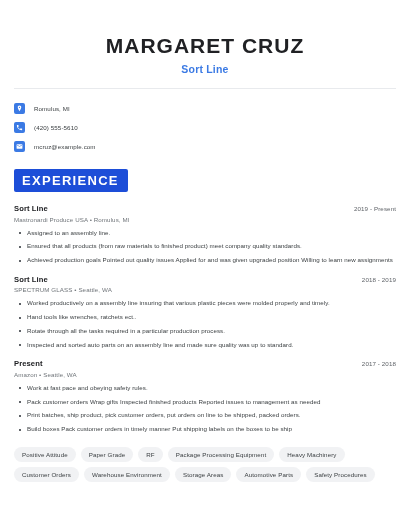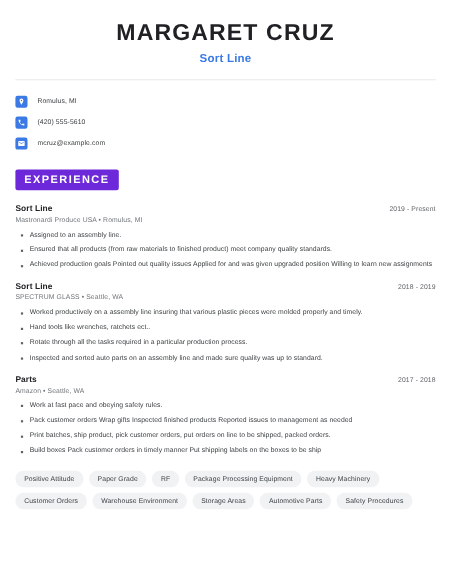--- a/index.html
+++ b/index.html
@@ -6,21 +6,21 @@
   html, body {
     width: 410px;
     height: 530px;
     background: #ffffff;
     font-family: "Liberation Sans", sans-serif;
     -webkit-font-smoothing: antialiased;
   }
   .resume {
     width: 410px;
     height: 530px;
-    padding: 0 14px;
+    padding: 16px 14px;
     overflow: hidden;
     position: relative;
   }
 
   
   .header {
     padding-top: 18px;
     text-align: center;
   }
   .full-name {
@@ -68,23 +68,23 @@
   .contact-text {
     font-size: 6.2px;
     color: #3c4043;
     letter-spacing: 0.1px;
   }
 
   
   .section { margin-top: 14px; }
   .section-chip {
     display: inline-block;
-    background: #6d28d9;
+    background: #1d4ed8;
     color: #ffffff;
-    font-size: 10px;
+    font-size: 13px;
     font-weight: bold;
     letter-spacing: 1.3px;
     padding: 4px 9px 4px 8px;
     border-radius: 2px;
     text-align: center;
   }
 
   
   .job { margin-top: 11px; }
   .job:first-of-type { margin-top: 12px; }
@@ -237,21 +237,21 @@
         </div>
         <div class="bullet">
           <span class="bullet-mark"></span>
           <span class="bullet-text">Inspected and sorted auto parts on an assembly line and made sure quality was up to standard.</span>
         </div>
       </div>
     </div>
 
     <div class="job">
       <div class="job-head">
-        <span class="job-title">Parts</span>
+        <span class="job-title">Present</span>
         <span class="job-dates">2017 - 2018</span>
       </div>
       <div class="job-sub">Amazon • Seattle, WA</div>
       <div class="bullets">
         <div class="bullet">
           <span class="bullet-mark"></span>
           <span class="bullet-text">Work at fast pace and obeying safety rules.</span>
         </div>
         <div class="bullet">
           <span class="bullet-mark"></span>

